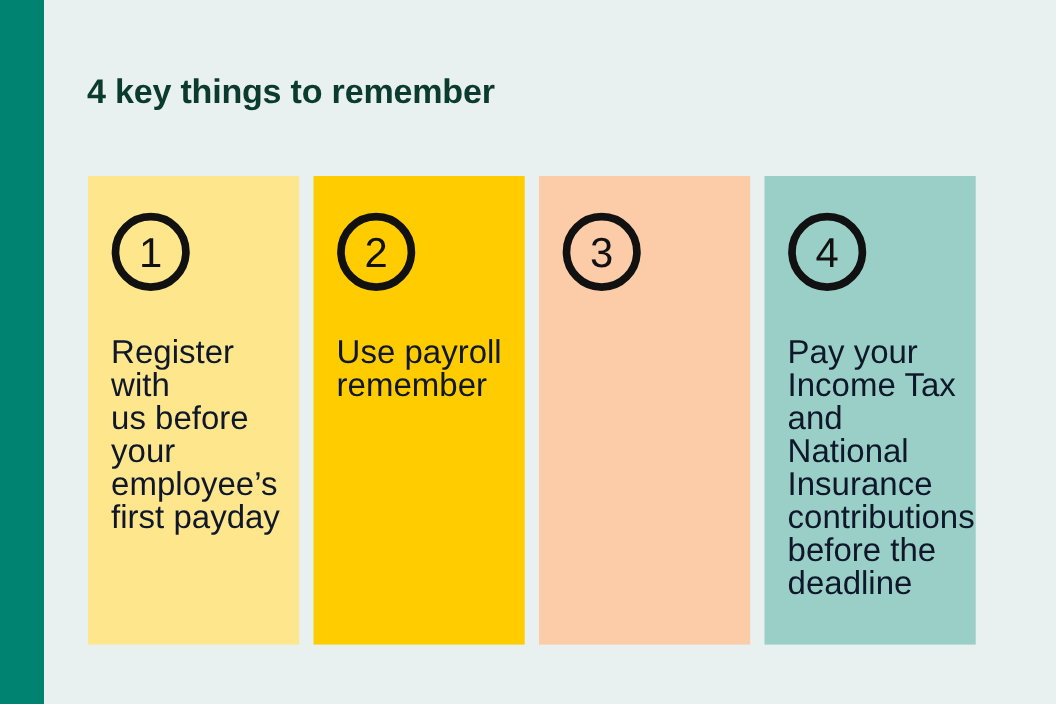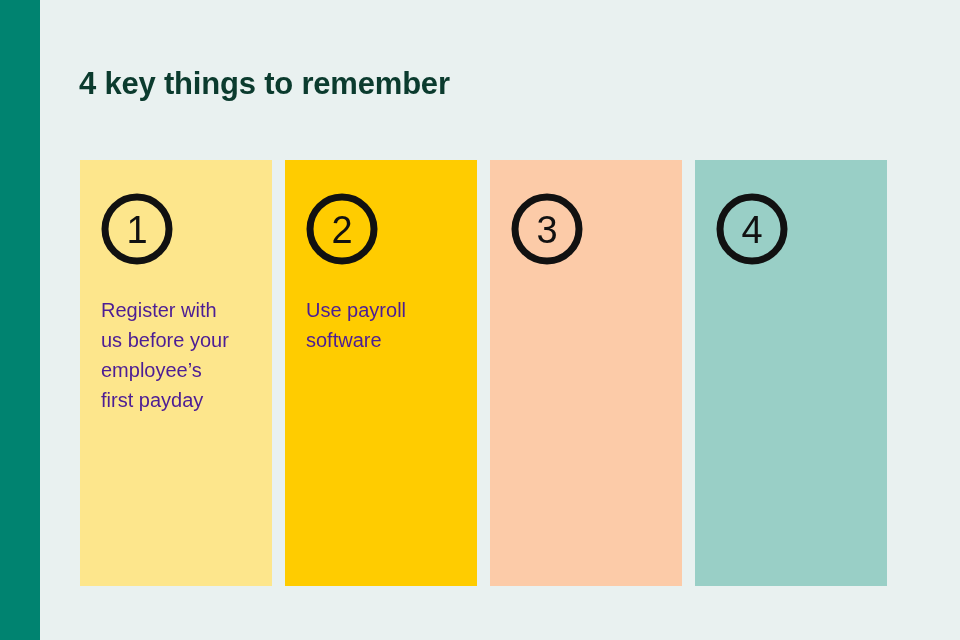--- a/index.html
+++ b/index.html
@@ -69,25 +69,25 @@
   }
   .badge-number {
     font-family: "Liberation Sans", sans-serif;
     font-size: 38px;
     font-weight: normal;
     fill: #111111;
   }
   .card-text {
     position: absolute;
     left: 21px;
-    top: 135px;
+    top: 146px;
     width: 160px;
-    font-size: 20px;
+    font-size: 30px;
     line-height: 30px;
-    color: #4c1d95;
+    color: #0f172a;
     font-weight: normal;
     white-space: pre-line;
   }
 </style>
 </head>
 <body>
 
 <div class="page" style="background: rgb(233, 241, 240);">
 
   <div class="accent-bar" style="background: rgb(0, 131, 112);"></div>
@@ -110,35 +110,42 @@
     </div>
 
     <div class="card" style="background: rgb(255, 204, 0);">
       <div class="badge">
         <svg viewBox="0 0 72 72" xmlns="http://www.w3.org/2000/svg">
           <circle cx="36" cy="36" r="32" fill="none" stroke="#111111" stroke-width="7"></circle>
           <text class="badge-number" x="36" y="50" text-anchor="middle">2</text>
         </svg>
       </div>
       <div class="card-text">Use payroll
-software</div>
+remember</div>
     </div>
 
     <div class="card" style="background: rgb(252, 203, 168);">
       <div class="badge">
         <svg viewBox="0 0 72 72" xmlns="http://www.w3.org/2000/svg">
           <circle cx="36" cy="36" r="32" fill="none" stroke="#111111" stroke-width="7"></circle>
           <text class="badge-number" x="36" y="50" text-anchor="middle">3</text>
         </svg>
       </div>
     </div>
 
     <div class="card" style="background: rgb(153, 207, 198);">
       <div class="badge">
         <svg viewBox="0 0 72 72" xmlns="http://www.w3.org/2000/svg">
           <circle cx="36" cy="36" r="32" fill="none" stroke="#111111" stroke-width="7"></circle>
           <text class="badge-number" x="36" y="50" text-anchor="middle">4</text>
         </svg>
       </div>
+      <div class="card-text">Pay your
+Income Tax
+and National
+Insurance
+contributions
+before the
+deadline</div>
     </div>
 
   </div>
 </div>
 
 </body></html>

